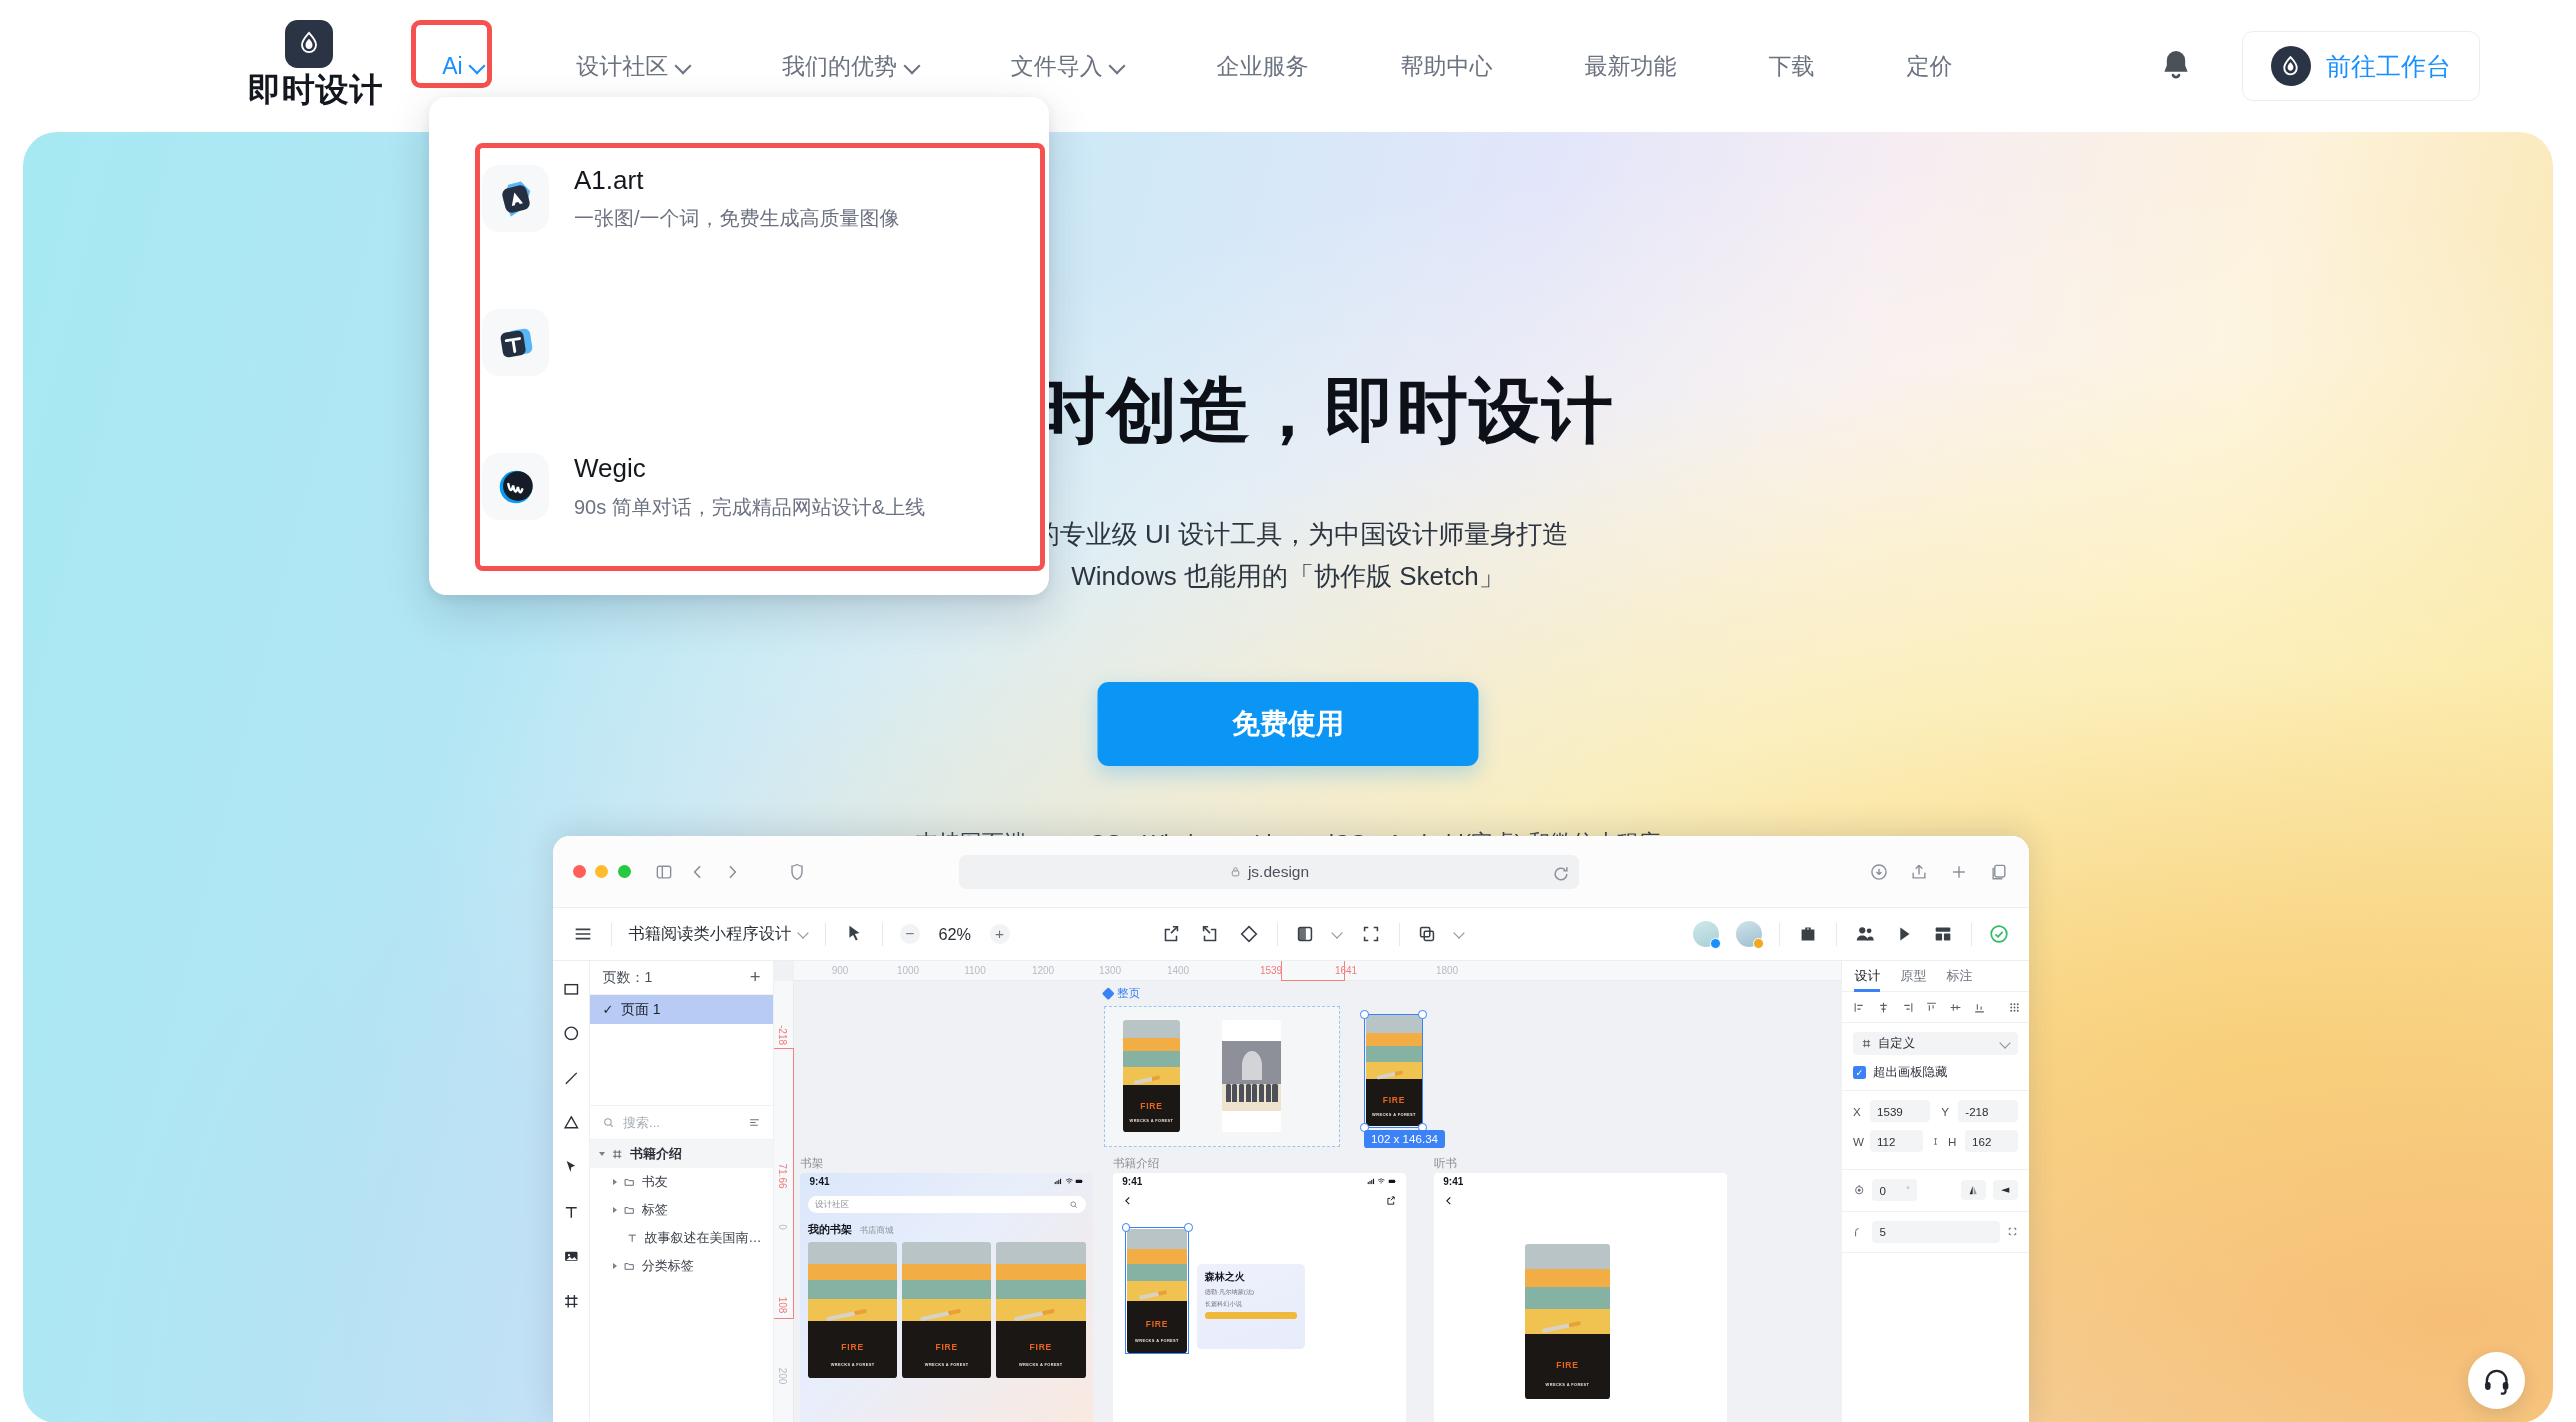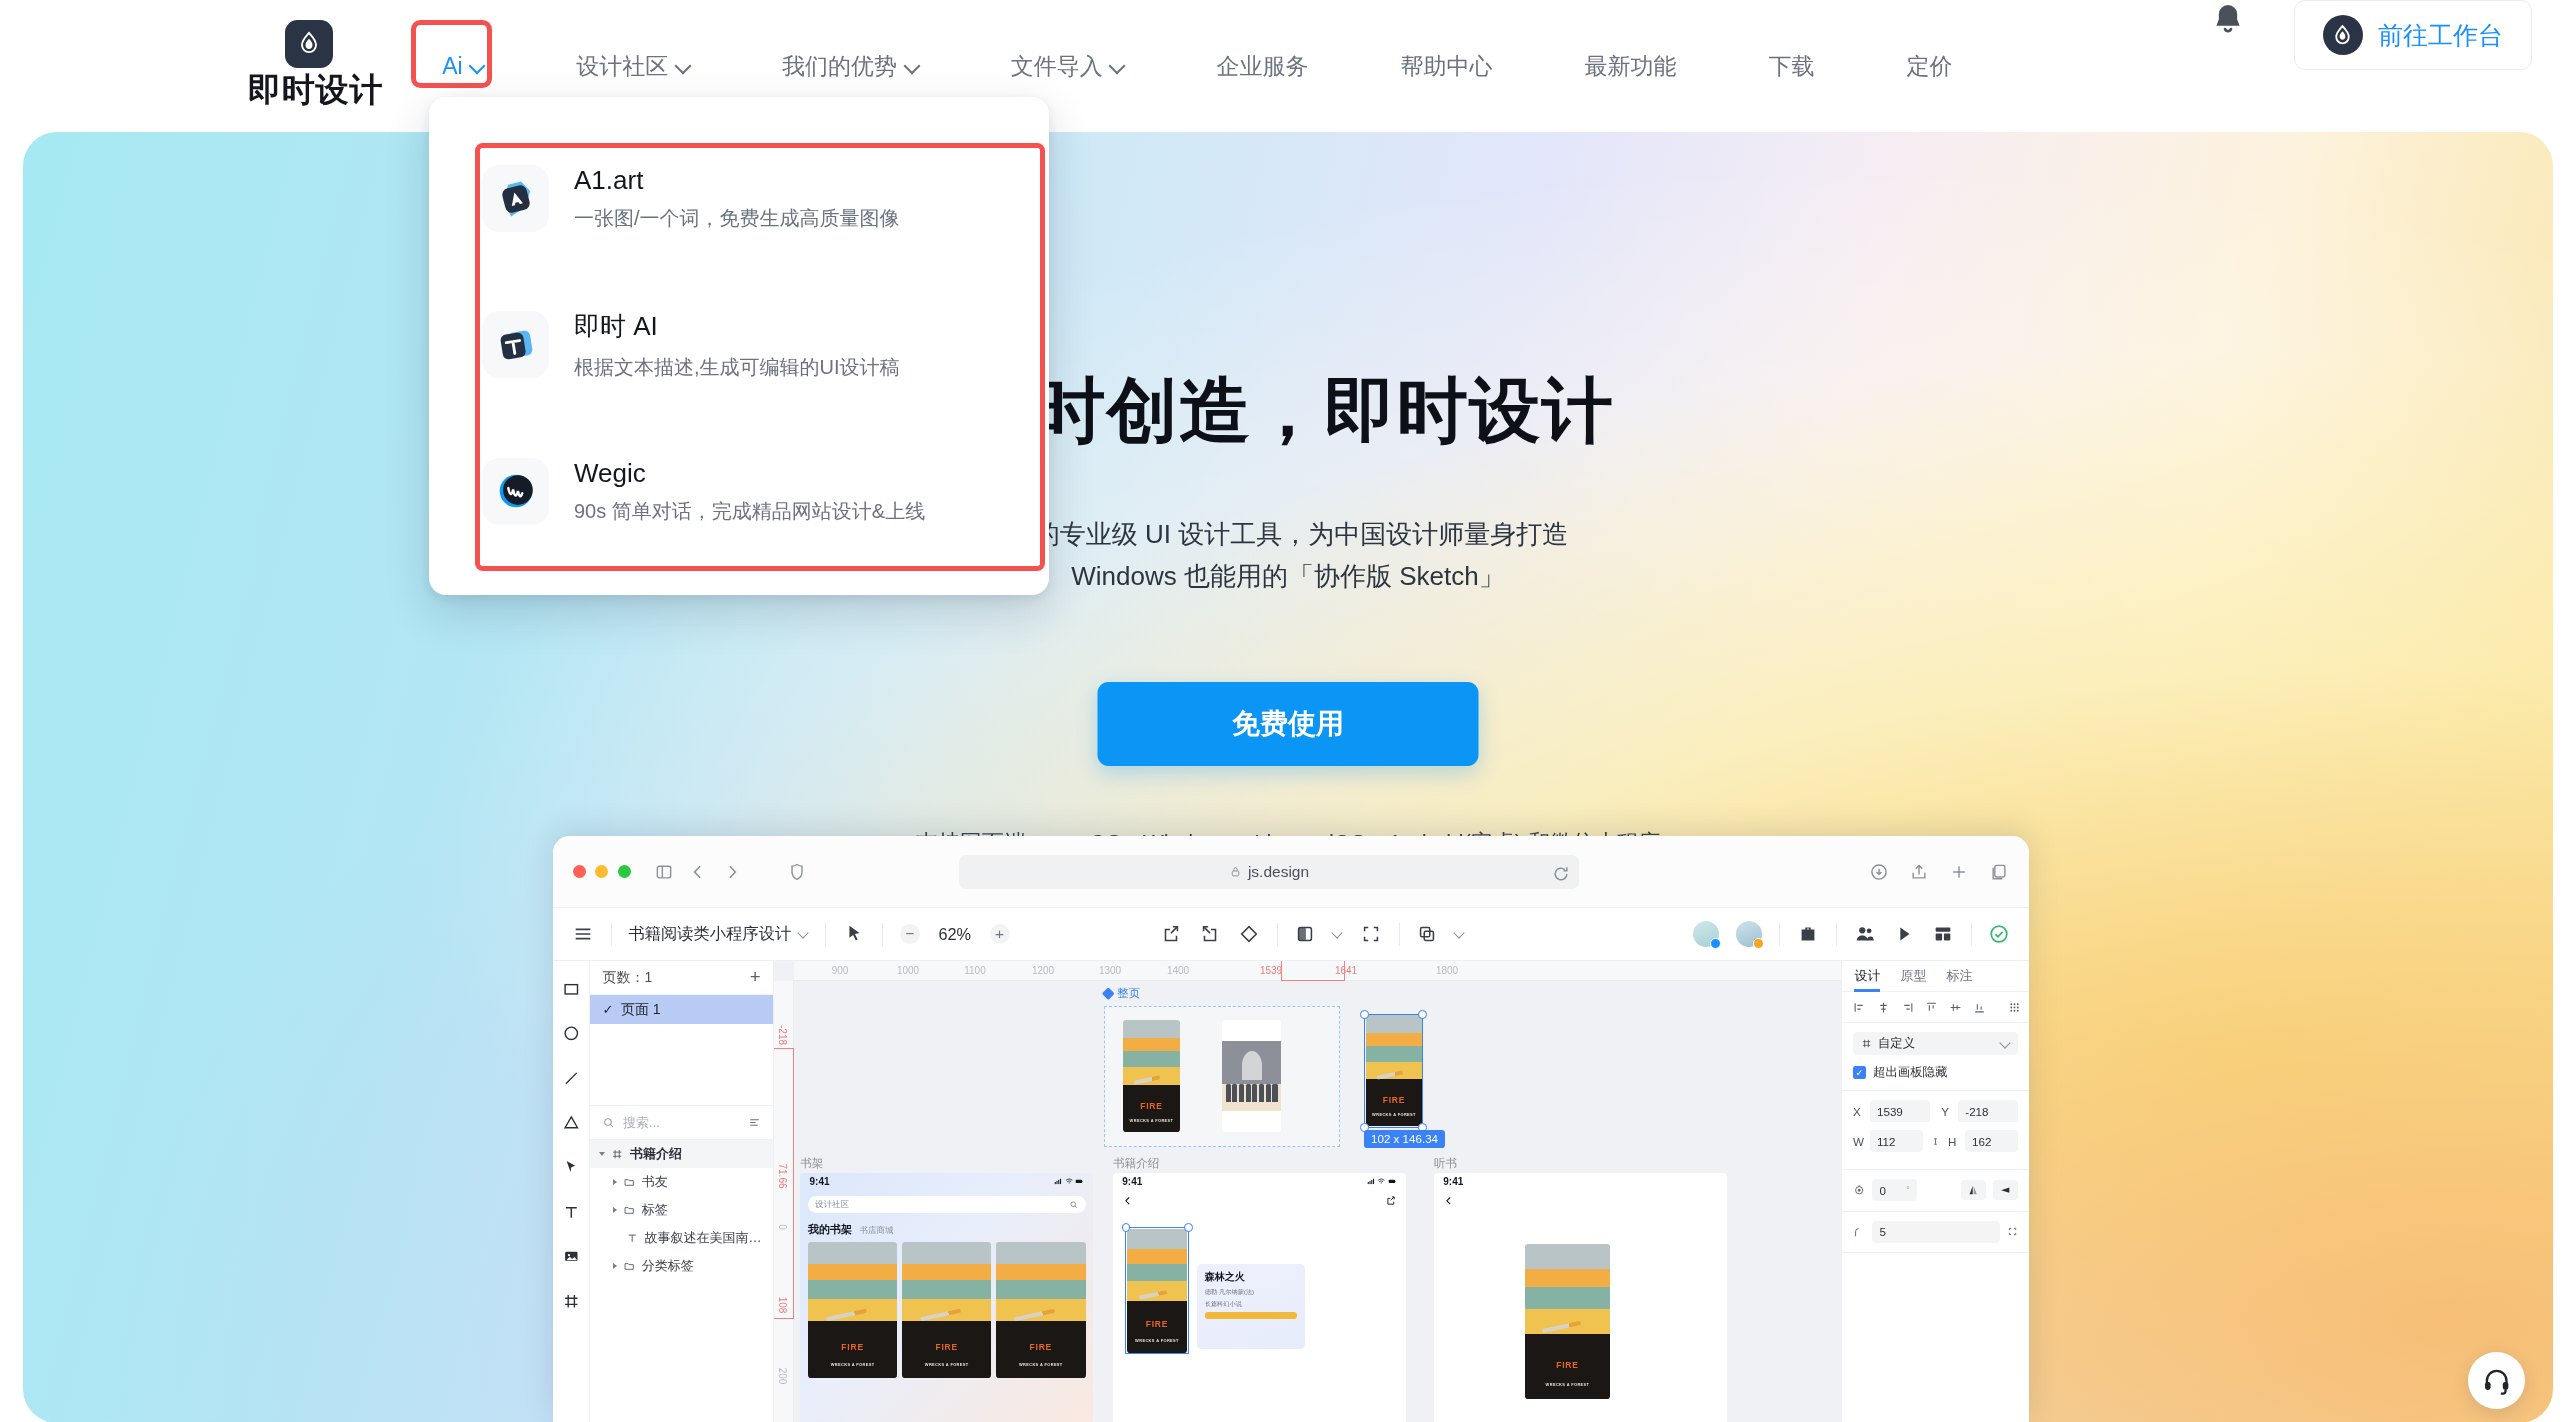--- a/index.html
+++ b/index.html
@@ -43,21 +43,21 @@
 
   
   .ai-wrap { position: relative; }
   .ai-box {
     position: absolute; left: -31px; top: -22px; width: 81px; height: 68px;
     border: 5.4px solid #f5514f; border-radius: 9.3px; pointer-events: none;
   }
 
   .header-right {
     position: absolute; right: 0; top: 0; height: 132px;
-    display: flex; align-items: flex-start; padding-right: 44px; gap: 0;
+    display: flex; align-items: center; padding-right: 96px; gap: 0;
   }
   .bell { width: 40px; height: 40px; margin-right: 46px; cursor: pointer; }
   .bell svg { width: 40px; height: 40px; }
   .workbench-btn {
     display: flex; align-items: center; gap: 15.5px;
     height: 70px; padding: 0 28px; border-radius: 11px;
     border: 1.5px solid #e9edf2; background: #fff; cursor: pointer;
   }
   .wb-logo {
     width: 40px; height: 40px; border-radius: 50%; background: #2b3445;
@@ -1099,24 +1099,20 @@
       </div>
 
       <div class="dd-item">
         <div class="dd-icon">
           <svg viewBox="0 0 48 48">
             <rect x="16" y="10" width="24" height="26" rx="6" fill="#59b6f5" transform="rotate(-9 28 23)"></rect>
             <rect x="9" y="12" width="24" height="26" rx="6" fill="#243042" transform="rotate(-9 21 25)"></rect>
             <path d="M14.5 20.5h14M21.5 20.5V33" stroke="#fff" stroke-width="3" stroke-linecap="round" transform="rotate(-9 21 25)"></path>
           </svg>
         </div>
-        <div>
-          <div class="dd-title">即时 AI</div>
-          <div class="dd-desc">根据文本描述,生成可编辑的UI设计稿</div>
-        </div>
       </div>
 
       <div class="dd-item">
         <div class="dd-icon">
           <svg viewBox="0 0 48 48">
             <circle cx="24" cy="24" r="17" fill="#0a9cf5"></circle>
             <circle cx="26" cy="23" r="15.5" fill="#151c28"></circle>
             <path d="M16 21c1.5 8 3.5 8 5 1.5 1.5 8 3.5 8 5 1.5 1.3 6.5 3 7 4.5 2.5" stroke="#fff" stroke-width="2.6" fill="none" stroke-linecap="round"></path>
           </svg>
         </div>

